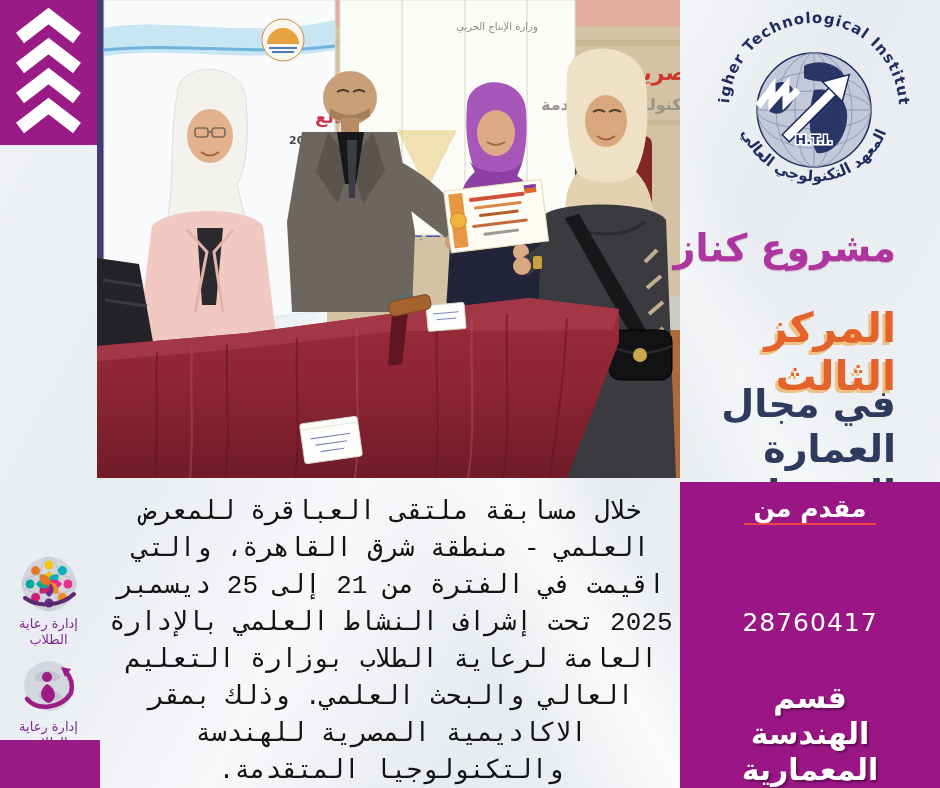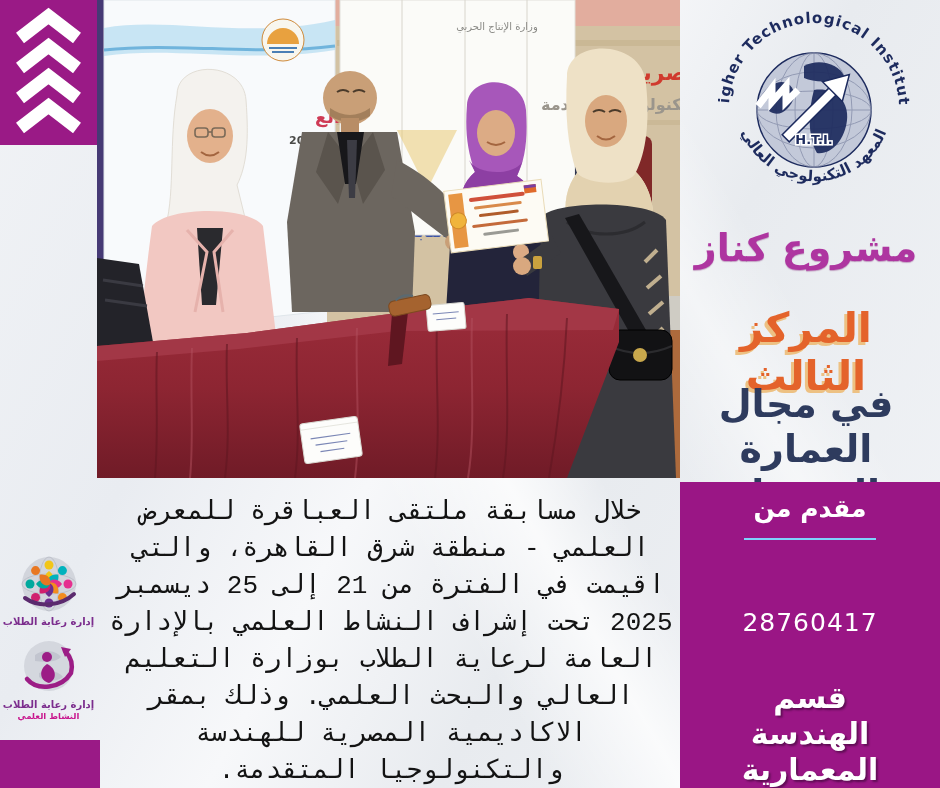--- a/index.html
+++ b/index.html
@@ -11,43 +11,43 @@
   }
   .poster::before{
     content:""; position:absolute; inset:0; pointer-events:none;
     background:linear-gradient(60deg, rgba(255,255,255,0) 40%, rgba(255,255,255,.75) 49%, rgba(255,255,255,0) 56%),
                linear-gradient(60deg, rgba(255,255,255,0) 62%, rgba(255,255,255,.5) 70%, rgba(255,255,255,0) 77%);
   }
   .chevron-box { position:absolute; left:0; top:0; width:97px; height:145px; background:#9a1a86; }
   .photo { position:absolute; left:97px; top:0; width:583px; height:478px; }
   .photo svg { display:block; }
   .hti-logo { position:absolute; left:718px; top:4px; width:192px; height:206px; }
-  .right-col { position:absolute; left:684px; width:244px; text-align:center; direction:rtl; }
+  .right-col { position:absolute; left:652px; width:244px; text-align:right; direction:rtl; }
   .project-title { top:226px; font-size:38px; font-weight:bold; color:#ae35a0; text-shadow:0 1px 1px rgba(120,20,110,.35); }
   .rank-title { top:304px; font-size:41px; font-weight:bold; color:#e4632b; text-shadow:-3px 3px 0 #edc183; }
   .field-title { top:382px; font-size:38px; font-weight:bold; color:#2e3b5e; line-height:1.18; }
   .presenter-panel {
     position:absolute; left:680px; top:482px; width:260px; height:306px;
     background:#9a1685; color:#fff; text-align:center; direction:rtl;
   }
   .pp-item { position:absolute; left:0; width:100%; }
   .pp-heading { top:12px; font-size:25px; font-weight:bold; }
-  .pp-heading span { border-bottom:2px solid #7dd3fc; padding:0 10px 15px; }
+  .pp-heading span { border-bottom:2px solid #ef4444; padding:0 10px 0; }
   .pp-name { top:80px; font-size:26px; }
   .pp-id { top:126px; font-size:25px; letter-spacing:1px; }
   .pp-dept { top:198px; font-size:30px; font-weight:bold; line-height:1.2; padding:0 30px;
              text-shadow:2px 2px 2px rgba(30,5,30,.45); }
   .description {
     position:absolute; left:99px; top:494px; width:584px;
     direction:rtl; text-align:center; color:#131313;
     font-size:26px; line-height:37px; font-weight:500;font-family:Liberation Mono, monospace;
   }
   .side-logos { position:absolute; left:0; top:552px; width:97px; text-align:center; }
   .side-logo { margin:0 auto; display:block; }
-  .logo-caption { direction:rtl; font-size:10px; font-weight:bold; color:#7b2c8d; line-height:1.25; }
+  .logo-caption { direction:rtl; font-size:13px; font-weight:normal; color:#7b2c8d; line-height:1.25; }
   .logo-subcaption { direction:rtl; font-size:8.5px; font-weight:bold; color:#c8188e; }
   .corner-rect { position:absolute; left:0; top:740px; width:100px; height:48px; background:#9a1a86; }
 </style>
 </head>
 <body>
 
 <div class="poster">
 
   <div class="chevron-box">
     <svg width="97" height="145" viewBox="0 0 97 145">

